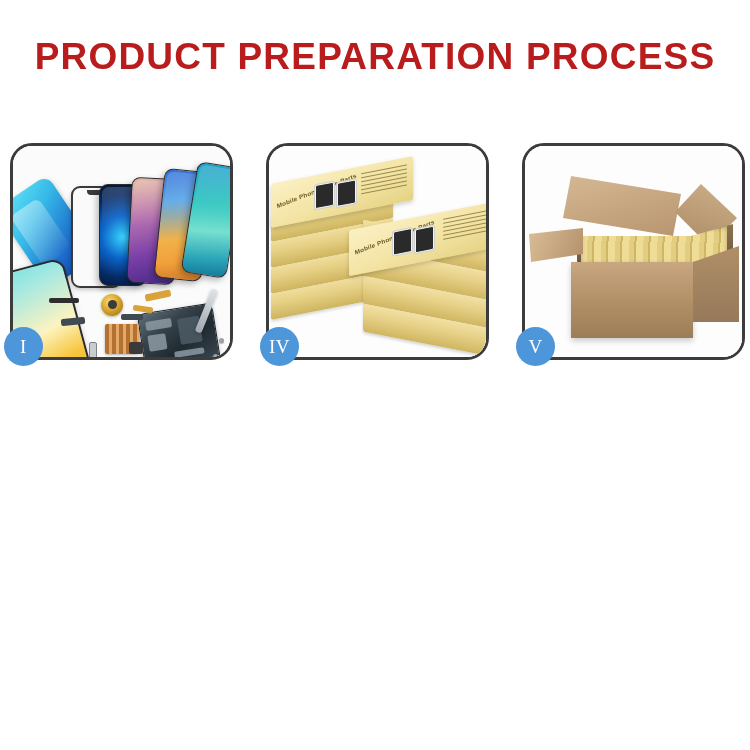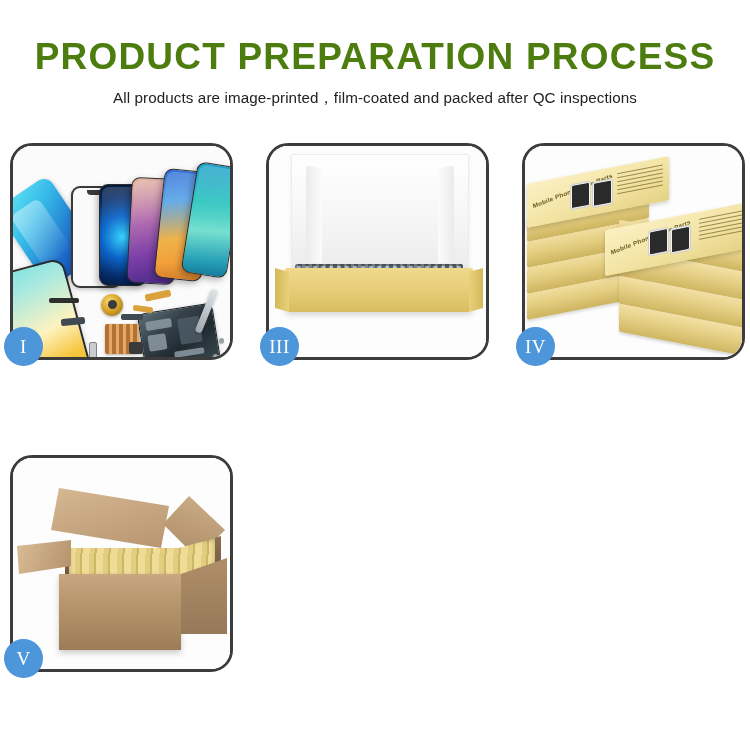--- a/index.html
+++ b/index.html
@@ -22,21 +22,21 @@
     top: 0;
     width: 750px;
     text-align: center;
   }
   #page-title {
     margin: 0;
     padding-top: 36px;
     font-size: 37px;
     font-weight: 700;
     letter-spacing: 1.2px;
-    color: #4d7c0f;
+    color: #b91c1c;
     font-family: "Liberation Sans", sans-serif;
     white-space: nowrap;
   }
   #page-subtitle {
     margin: 0;
     padding-top: 10px;
     font-size: 15.2px;
     font-weight: 400;
     color: #222222;
     letter-spacing: 0.1px;
@@ -387,21 +387,20 @@
   .p6 .seamB{
     position:absolute; left:94px; top:150px; width:12px; height:16px;
     background:rgba(140,112,80,.45); transform:skewY(19deg);
   }
 </style>
 </head>
 <body>
 
 <div id="header">
   <h1 id="page-title">PRODUCT PREPARATION PROCESS</h1>
-  <p id="page-subtitle">All products are image-printed，film-coated and packed after QC inspections</p>
 </div>
 
 <div id="panel-grid">
 
   <div class="panel p1">
     <div class="panel-photo">
       <div class="stage">
         <div class="film"></div>
         <div class="glass">
           <div class="notch"></div>
@@ -437,36 +436,20 @@
         <span class="part screw s1"></span>
         <span class="part screw s2"></span>
         <span class="part screw s3"></span>
         <span class="part tool"></span>
       </div>
     </div>
     <div class="badge">I</div>
   </div>
 
 
-  <div class="panel p3">
-    <div class="panel-photo">
-      <div class="stage">
-        <div class="lid">
-          <div class="lid-flapL"></div>
-          <div class="lid-flapR"></div>
-        </div>
-        <div class="contents">
-          <div class="blue"></div>
-          <div class="bub"></div>
-        </div>
-        <div class="tray"></div>
-      </div>
-    </div>
-    <div class="badge">III</div>
-  </div>
 
   <div class="panel p4">
     <div class="panel-photo">
       <div class="stage">
         <div class="stack">
           <div class="bx lbx l1"></div>
           <div class="bx lbx l2"></div>
           <div class="bx lbx l3"></div>
           <div class="bx lbx l4"></div>
           <div class="bx rbx r1"></div>

